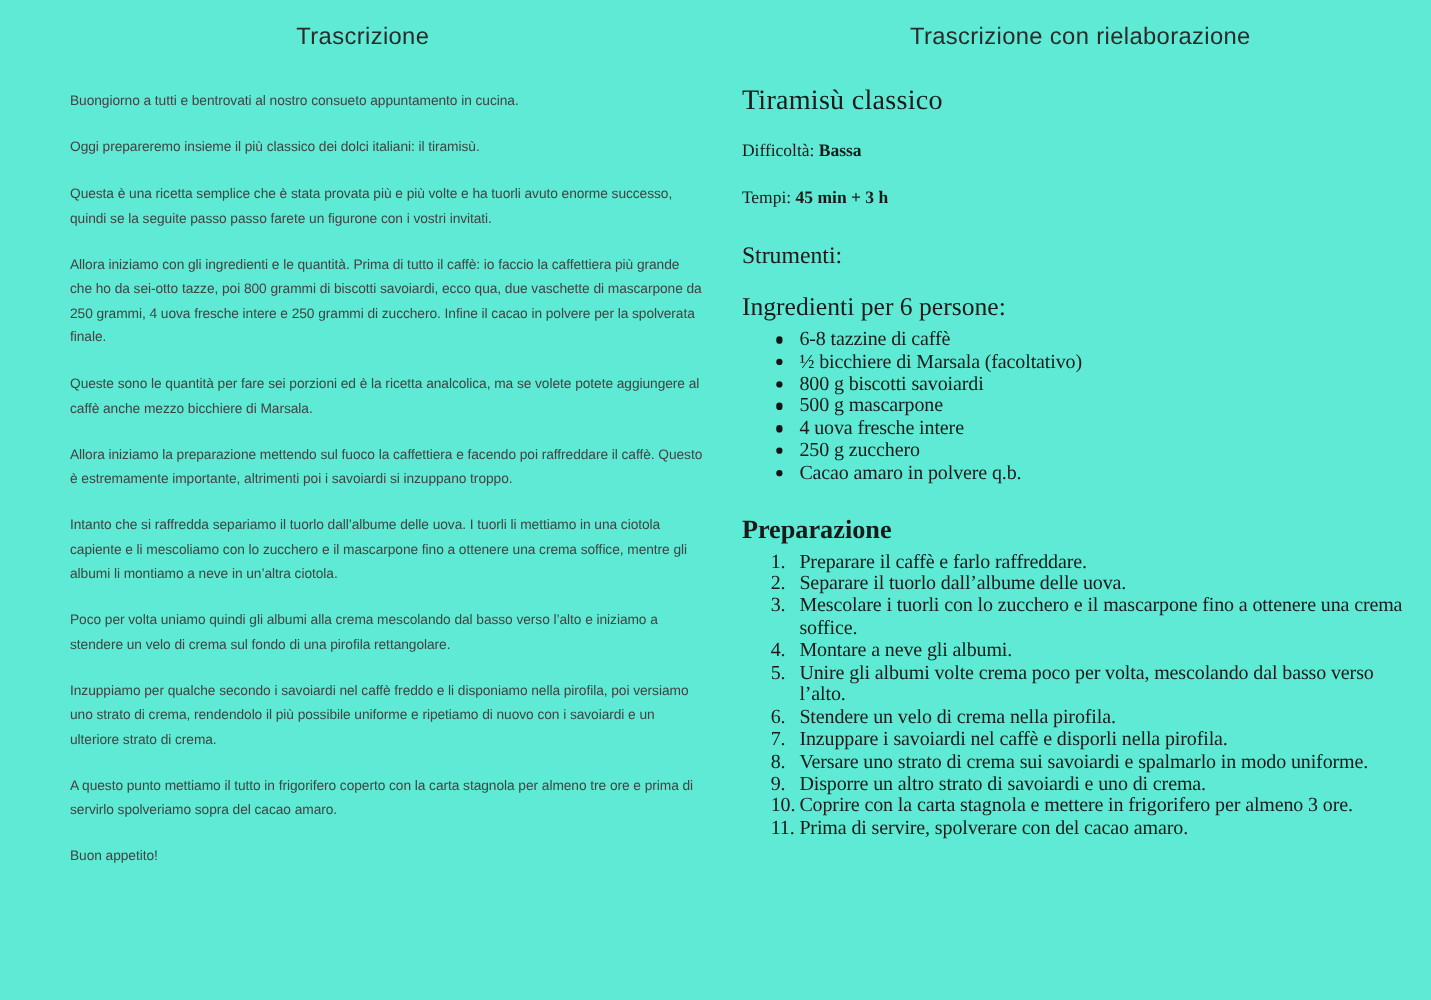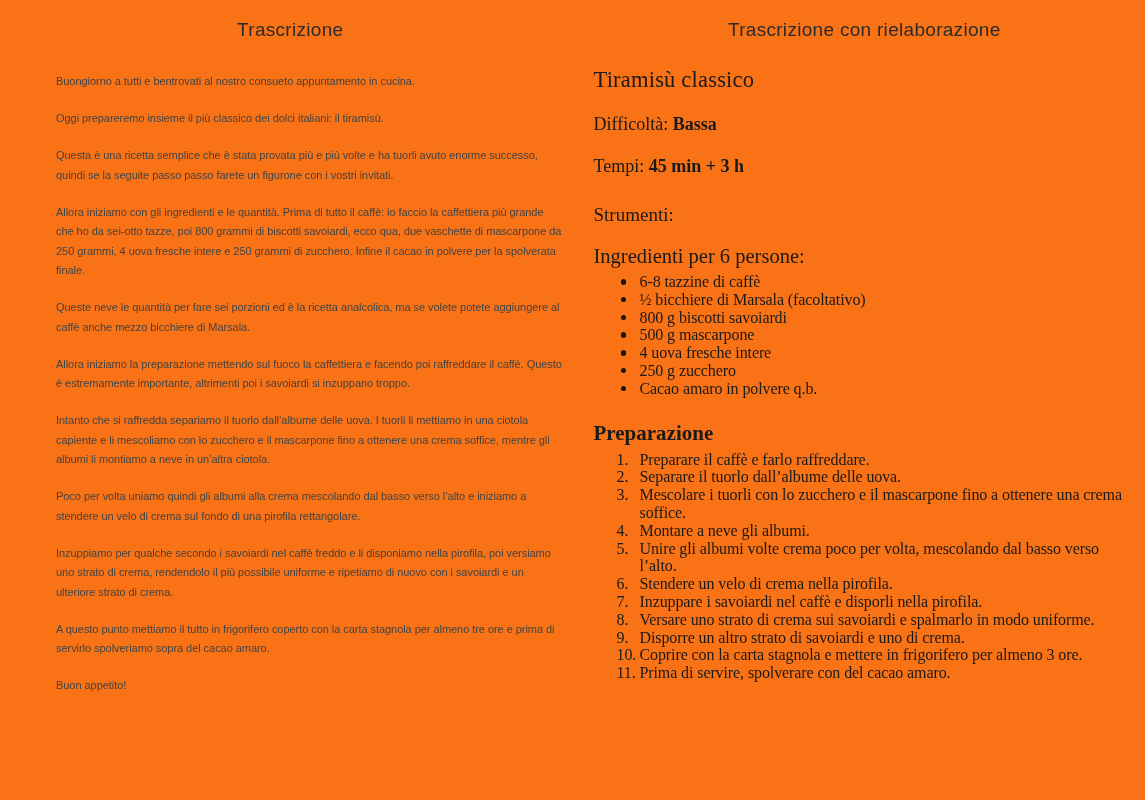--- a/index.html
+++ b/index.html
@@ -1,20 +1,20 @@
 <!DOCTYPE html>
 <html><head>
 <meta charset="utf-8">
 <style>
   * { margin:0; padding:0; box-sizing:border-box; }
   html, body { width:1145px; height:800px; background:#ffffff; overflow:hidden; }
   .page {
     display:flex;
     width:1145px; height:800px;
-    background:#f97316;
+    background:#5eead4;
     font-family:"Liberation Sans", sans-serif;
   }
   .col { width:572.5px; height:800px; }
   .col-left  { padding:19px 10px 0 18px; }
   .col-right { padding:19px 10px 0 21px; }
 
   .col-title {
     font-size:19px;
     font-weight:500;
     letter-spacing:0.3px;
@@ -36,21 +36,21 @@
 
   
   .serif { font-family:"Liberation Serif", serif; color:#1a1a1a; }
 
   .recipe-title {
     font-size:22.5px;
     font-weight:400;
     margin-top:26px;
     letter-spacing:0.2px;
   }
-  .meta { font-size:18px; margin-top:21px; }
+  .meta { font-size:14px; margin-top:21px; }
   .meta .meta-value { font-weight:700; }
 
   .section-heading { font-weight:400; }
   .tools-heading       { font-size:19px; margin-top:27px; }
   .ingredients-heading { font-size:20.5px; margin-top:19px; }
   .prep-heading        { font-size:21px; font-weight:700; margin-top:23px; }
 
   .blist, .nlist { margin-top:5px; }
 
   .b-item, .n-item {
@@ -80,21 +80,21 @@
     <div>
 
         <p class="para">Buongiorno a tutti e bentrovati al nostro consueto appuntamento in cucina.</p>
 
         <p class="para">Oggi prepareremo insieme il più classico dei dolci italiani: il tiramisù.</p>
 
         <p class="para">Questa è una ricetta semplice che è stata provata più e più volte e ha tuorli avuto enorme successo, quindi se la seguite passo passo farete un figurone con i vostri invitati.</p>
 
         <p class="para">Allora iniziamo con gli ingredienti e le quantità. Prima di tutto il caffè: io faccio la caffettiera più grande che ho da sei-otto tazze, poi 800 grammi di biscotti savoiardi, ecco qua, due vaschette di mascarpone da 250 grammi, 4 uova fresche intere e 250 grammi di zucchero. Infine il cacao in polvere per la spolverata finale.</p>
 
-        <p class="para">Queste neve le quantità per fare sei porzioni ed è la ricetta analcolica, ma se volete potete aggiungere al caffè anche mezzo bicchiere di Marsala.</p>
+        <p class="para">Queste sono le quantità per fare sei porzioni ed è la ricetta analcolica, ma se volete potete aggiungere al caffè anche mezzo bicchiere di Marsala.</p>
 
         <p class="para">Allora iniziamo la preparazione mettendo sul fuoco la caffettiera e facendo poi raffreddare il caffè. Questo è estremamente importante, altrimenti poi i savoiardi si inzuppano troppo.</p>
 
         <p class="para">Intanto che si raffredda separiamo il tuorlo dall’albume delle uova. I tuorli li mettiamo in una ciotola capiente e li mescoliamo con lo zucchero e il mascarpone fino a ottenere una crema soffice, mentre gli albumi li montiamo a neve in un’altra ciotola.</p>
 
         <p class="para">Poco per volta uniamo quindi gli albumi alla crema mescolando dal basso verso l’alto e iniziamo a stendere un velo di crema sul fondo di una pirofila rettangolare.</p>
 
         <p class="para">Inzuppiamo per qualche secondo i savoiardi nel caffè freddo e li disponiamo nella pirofila, poi versiamo uno strato di crema, rendendolo il più possibile uniforme e ripetiamo di nuovo con i savoiardi e un ulteriore strato di crema.</p>
 
         <p class="para">A questo punto mettiamo il tutto in frigorifero coperto con la carta stagnola per almeno tre ore e prima di servirlo spolveriamo sopra del cacao amaro.</p>

